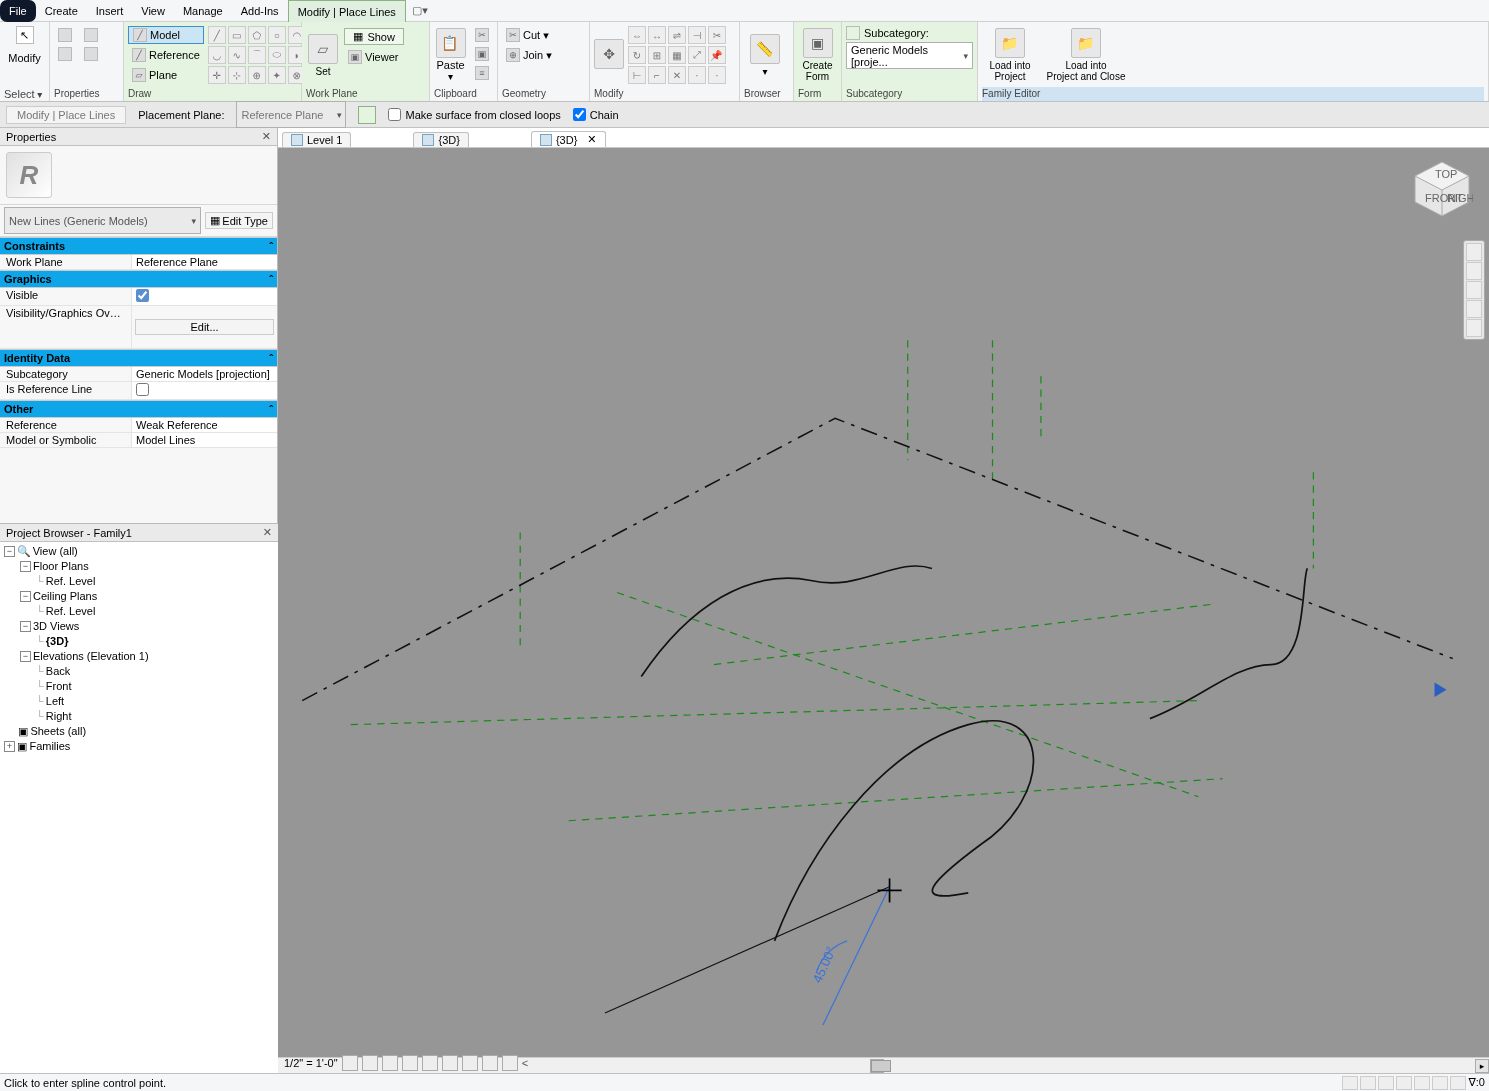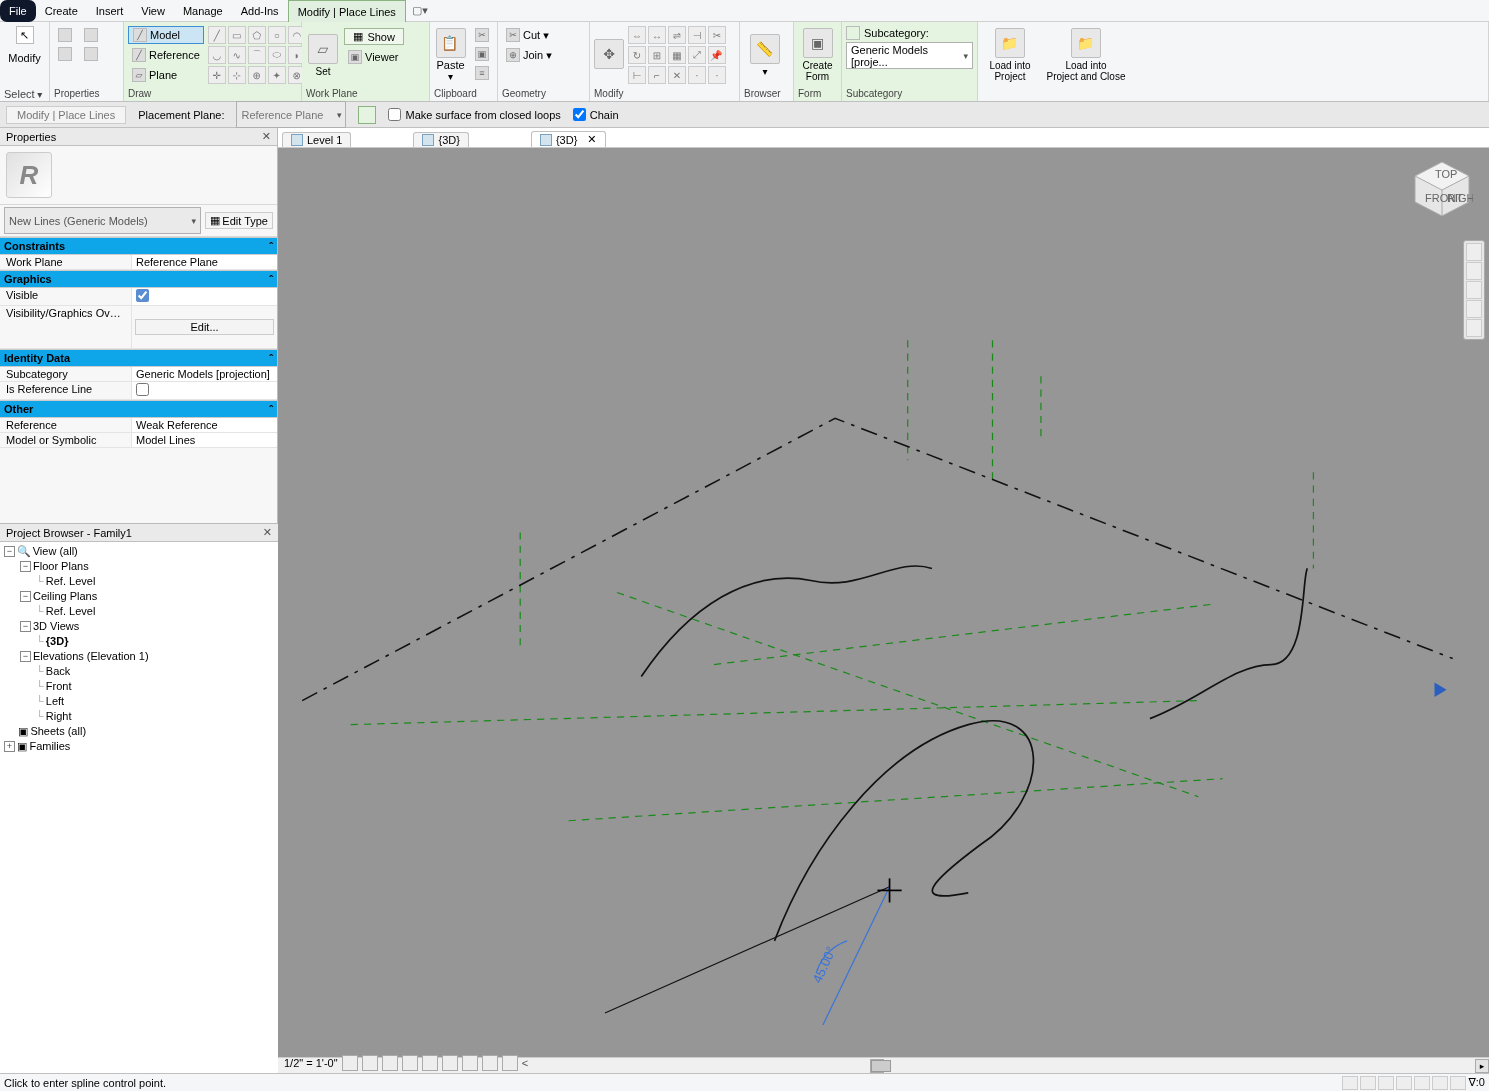--- a/index.html
+++ b/index.html
@@ -298,20 +298,21 @@
           <span class="icn">📁</span>
           <span class="lbl" style="white-space:pre-line;">Load into
 Project</span>
         </div>
       <div class="bigbtn" style="width:88px;">
           <span class="icn">📁</span>
           <span class="lbl" style="white-space:pre-line;">Load into
 Project and Close</span>
         </div>
     </div>
+    <div class="panel-label" style="background:#cfe3f3;">Family Editor</div>
   </div>
 </div>
 
 <div class="optionsbar">
   <div class="obpanel">Modify | Place Lines</div>
   <span>Placement Plane:</span>
   <div class="dropdown" style="background:#eaeaea;color:#777;">
       <span>Reference Plane</span>
     </div>
   <span class="sq"></span>

